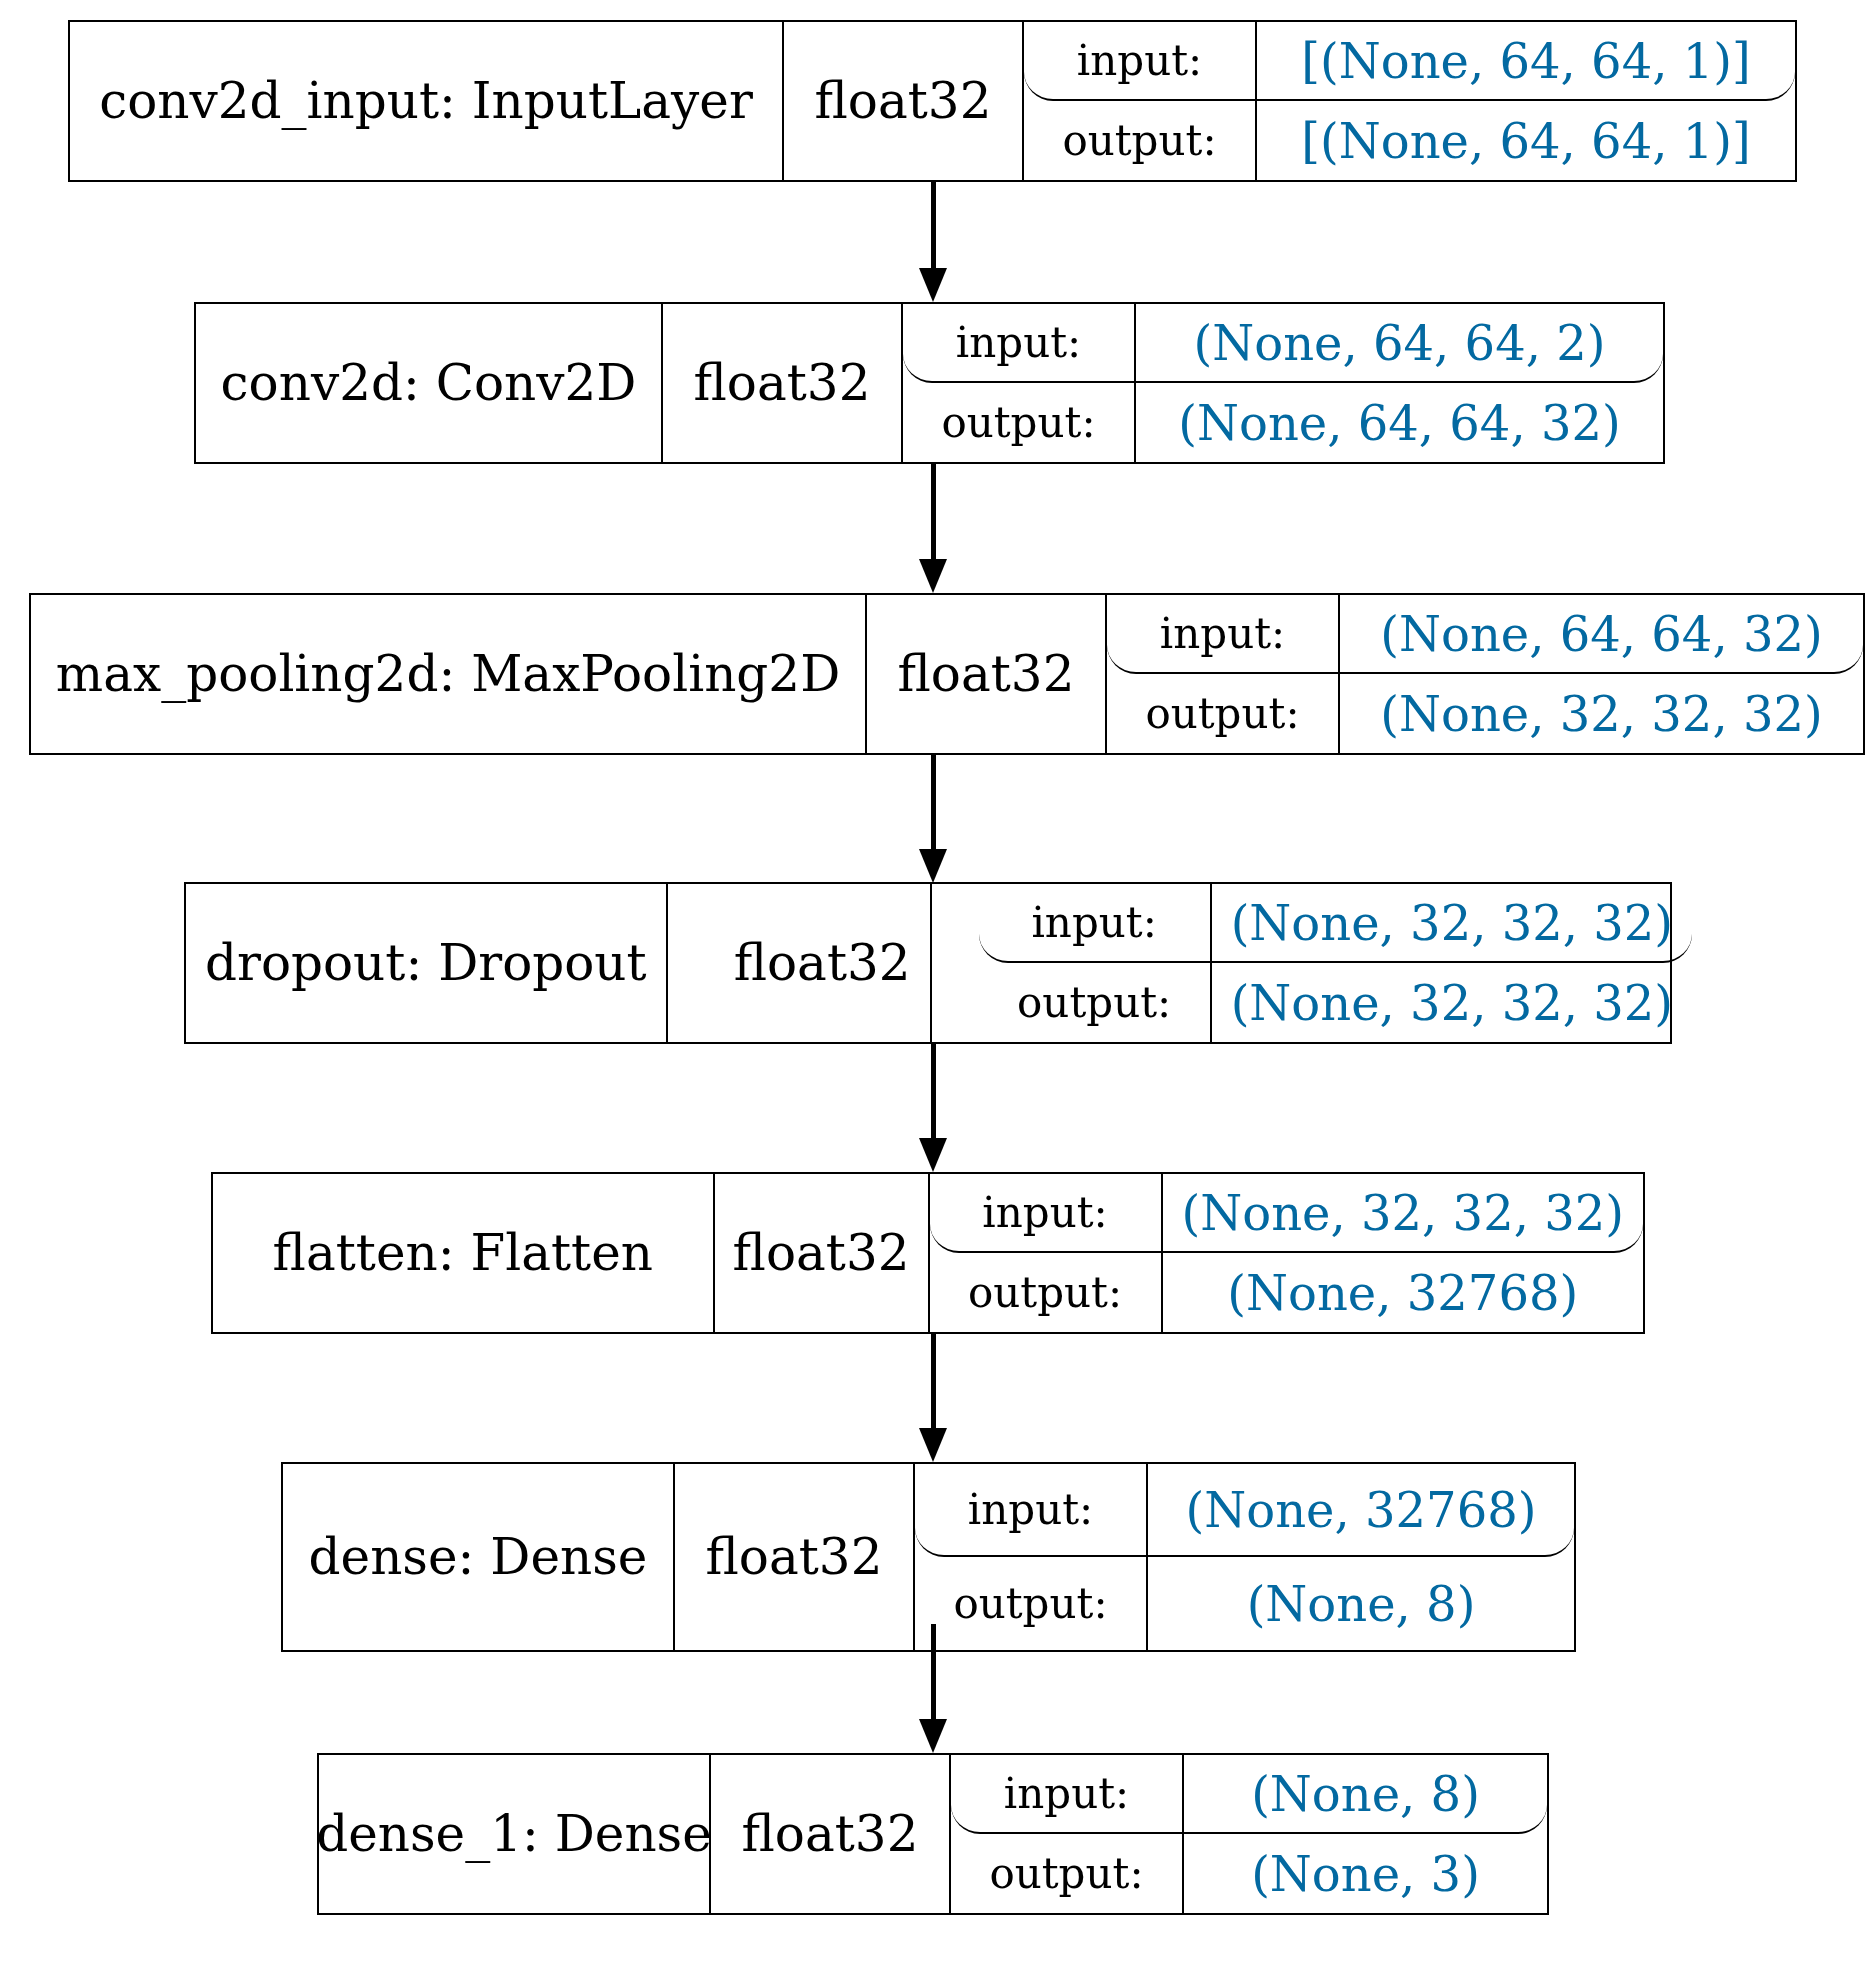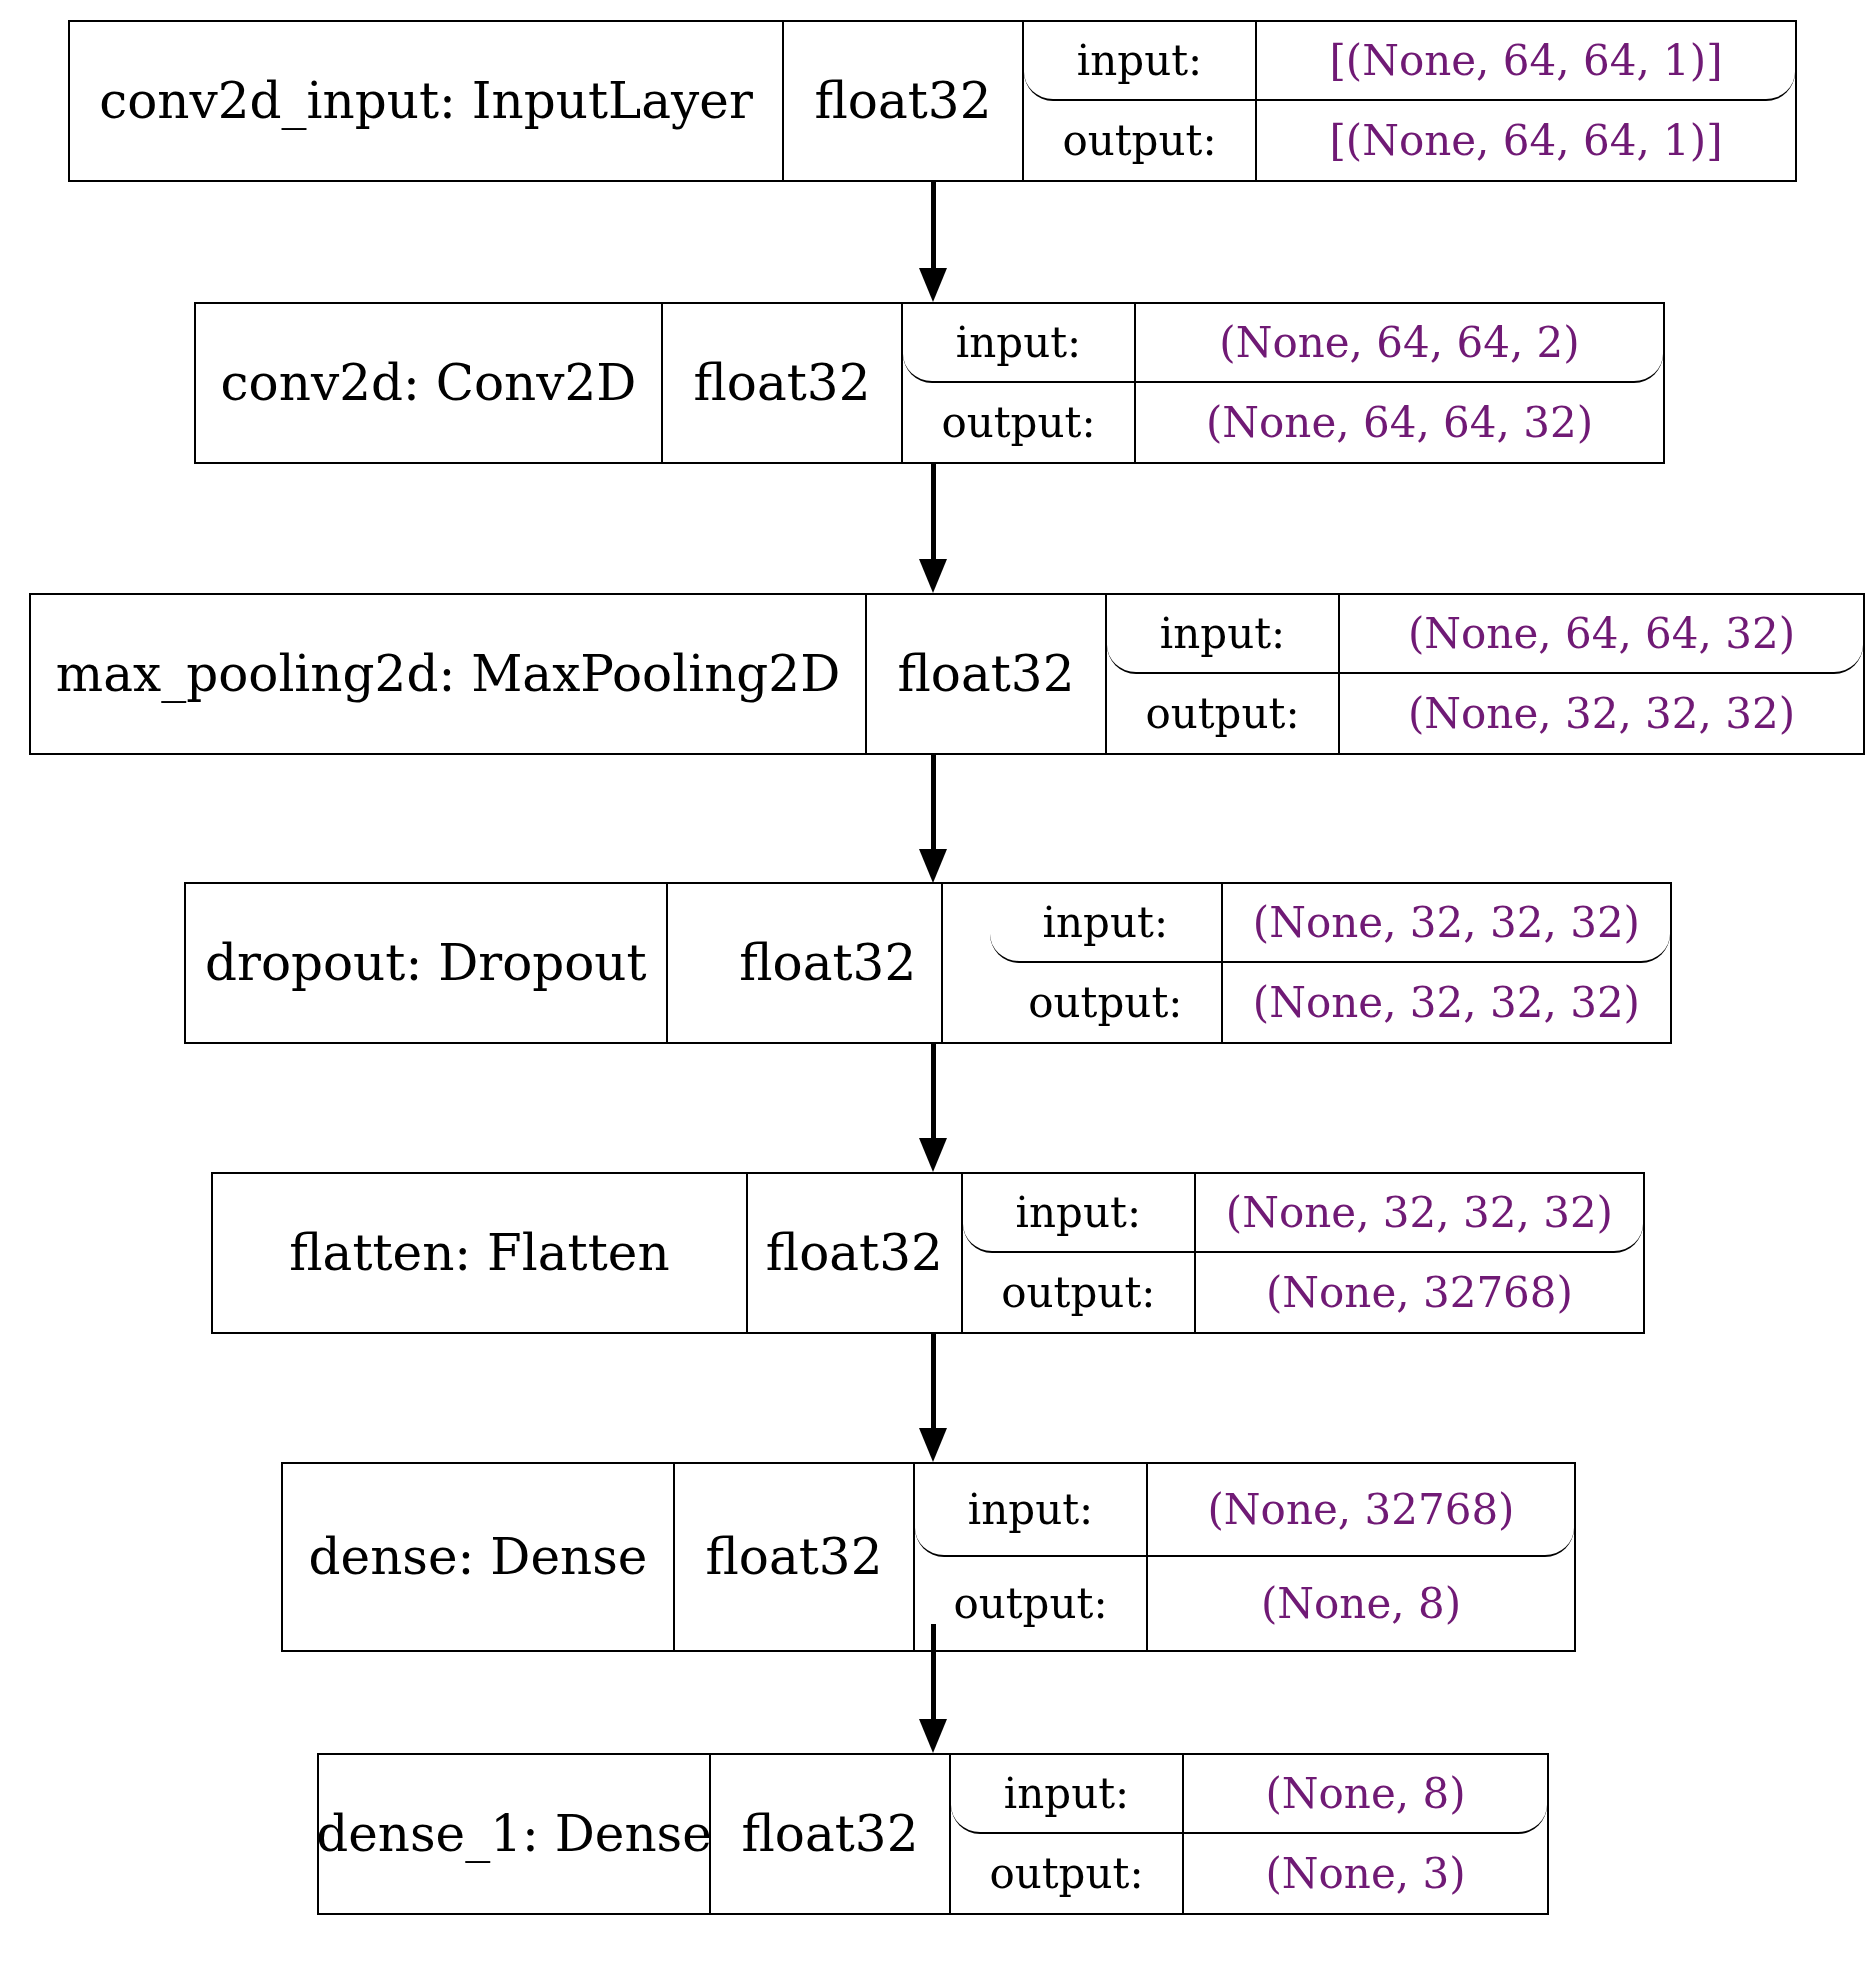--- a/index.html
+++ b/index.html
@@ -71,25 +71,25 @@
     line-height: 1.0;
     color: #000000;
   }
 
   .io-shape {
     display: flex;
     align-items: center;
     justify-content: center;
     box-sizing: border-box;
     flex: 1 1 auto;
-    padding: 0 30px;
+    padding: 0 19px;
     white-space: nowrap;
-    font-size: 42px;
+    font-size: 48px;
     line-height: 1.0;
-    color: #701a75;
+    color: #0369a1;
   }
 
   
   .edge {
     position: absolute;
     width: 0;
   }
   .edge .shaft {
     position: absolute;
     left: 0;

